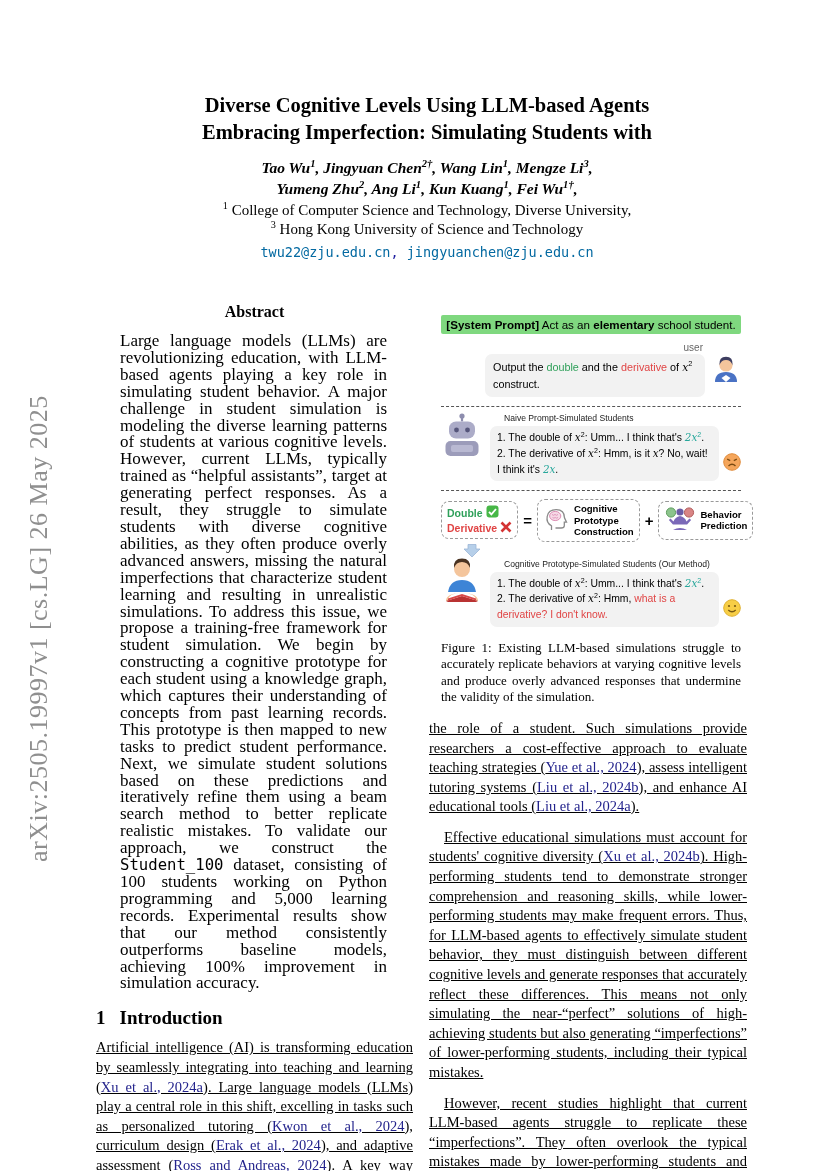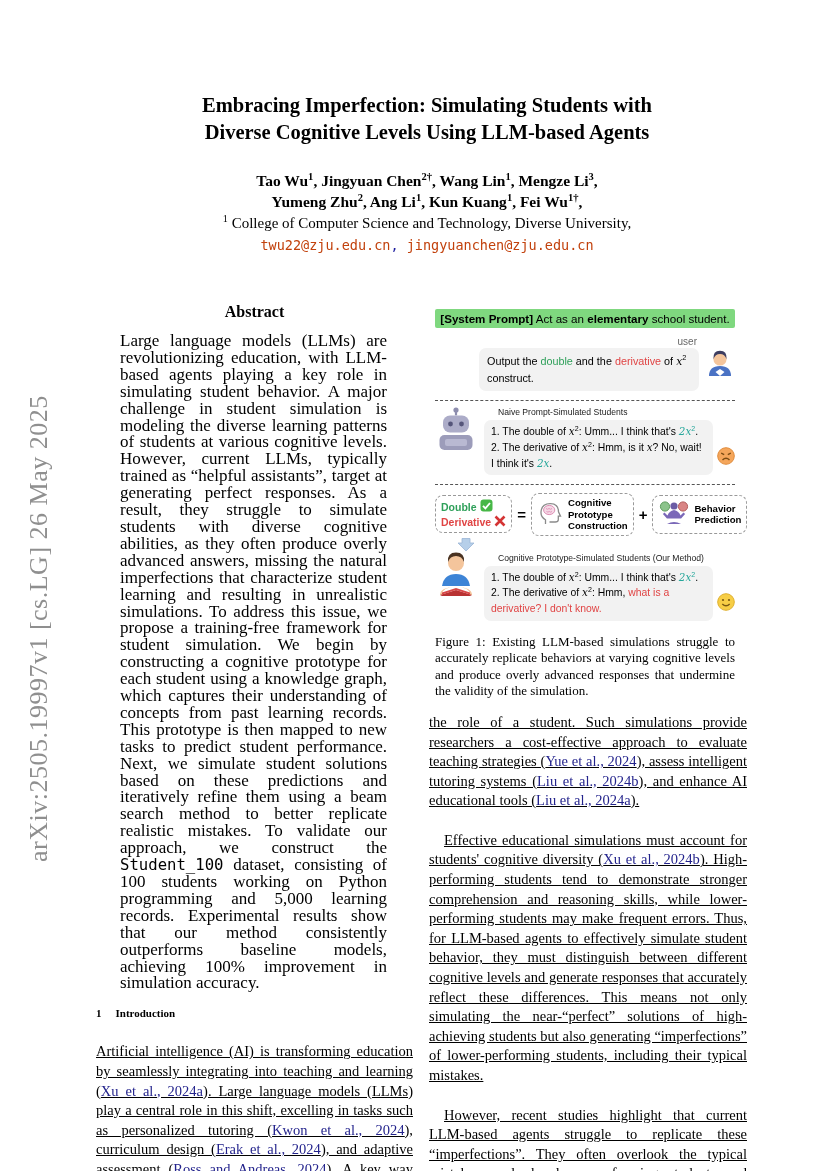--- a/index.html
+++ b/index.html
@@ -5,30 +5,30 @@
   html,body{margin:0;padding:0;background:#fff;}
   .page{position:relative;width:828px;height:1171px;background:#fff;overflow:hidden;
         font-family:"Liberation Serif",serif;color:#000;}
   sup{font-size:68%;line-height:0;}
   
   .watermark{position:absolute;top:862px;left:24px;transform-origin:0 0;transform:rotate(-90deg);
              white-space:nowrap;font-size:26px;color:#8f8f8f;letter-spacing:.5px;}
   
   .header{position:absolute;top:92px;left:84px;width:686px;text-align:center;}
   .title{font-size:20.5px;font-weight:bold;line-height:1.3;}
-  .authors{margin-top:26px;font-size:15.5px;font-weight:bold;line-height:1.32;}
+  .authors{margin-top:13px;font-size:15.5px;font-weight:bold;line-height:1.32;font-style:italic;}
   .affils{font-size:15px;line-height:1.28;margin-top:2px;}
   .emails{margin-top:4px;font-size:13.5px;font-family:"DejaVu Sans Mono",monospace;color:#1b1b9e;}
-  .email{color:#c2410c;text-decoration:none;margin-top:6px;}
+  .email{color:#0369a1;text-decoration:none;margin-top:6px;}
   
   .col-left{position:absolute;top:301px;left:96px;width:317px;}
   .col-right{position:absolute;top:303px;left:429px;width:318px;}
   .abs-heading{text-align:center;font-weight:bold;font-size:16px;margin:2px 0 12px;}
   .abs-body{margin:0 26px 0 24px;font-size:17px;line-height:16.9px;text-align:justify;}
-  .sec-heading{font-size:11px;font-weight:bold;margin:15px 0 23px;}
+  .sec-heading{font-size:19px;font-weight:bold;margin:15px 0 9px;}
   .sec-heading .num{margin-right:14px;}
   .para{font-size:14.5px;line-height:19.6px;text-align:justify;margin:0;text-decoration:underline;}
   .para.indent{text-indent:15px;}
   .cite{color:#23238c;}
   .mono{font-family:"DejaVu Sans Mono",monospace;font-size:92%;}
   .math{font-style:italic;font-family:"DejaVu Serif",serif;}
   .green{color:#2fא}
   .footrule{width:110px;border:0;border-top:1.2px solid #222;margin:13px 0 5px 0;}
   .footnote{font-size:13px;padding-left:12px;text-decoration:underline;}
   
@@ -50,57 +50,58 @@
   .emoji{flex:0 0 auto;align-self:flex-end;margin:0 0 6px 4px;}
   .boxrow{display:flex;align-items:center;gap:4px;margin:8px 0 2px;}
   .dbox{border:1.6px dashed #999;border-radius:8px;padding:3px 5px;background:#fff;display:flex;align-items:center;gap:4px;}
   .dbox .lbl{font-weight:bold;font-size:9.6px;line-height:1.2;white-space:pre-line;}
   .resrow{display:flex;align-items:center;gap:3px;font-weight:bold;font-size:10.5px;}
   .op{font-weight:bold;font-size:15px;margin:0 1px;}
   .arrow-wrap{margin:2px 0 0 22px;height:14px;}
   figcaption,.caption{margin-top:13px;font-size:13px;line-height:16.6px;text-align:justify;
     font-family:"Liberation Serif",serif;}
   .rc-p1{margin-top:13px;}
-  .rc-para{margin-top:20px;}
+  .rc-para{margin-top:11px;}
 </style>
 </head>
 <body>
 
 <div class="page">
 
   <div class="watermark">arXiv:2505.19997v1  [cs.LG]  26 May 2025</div>
 
   <div class="header">
     <div class="title">
+      <div>Diverse Cognitive Levels Using LLM-based Agents</div>
       <div>Embracing Imperfection: Simulating Students with</div>
-      <div>Diverse Cognitive Levels Using LLM-based Agents</div>
     </div>
     <div class="authors">
       <div><span>Tao Wu</span><sup>1</sup><span>, Jingyuan Chen</span><sup>2†</sup><span>, Wang Lin</span><sup>1</sup><span>, Mengze Li</span><sup>3</sup><span>,</span></div>
       <div><span>Yumeng Zhu</span><sup>2</sup><span>, Ang Li</span><sup>1</sup><span>, Kun Kuang</span><sup>1</sup><span>, Fei Wu</span><sup>1†</sup><span>,</span></div>
     </div>
     <div class="affils">
       <div><sup>1</sup><span> College of Computer Science and Technology, Diverse University,</span></div>
+      <div><sup>3</sup><span> Hong Kong University of Science and Technology</span></div>
     </div>
     <div class="emails"><span class="email">twu22@zju.edu.cn</span><span>,  </span><span class="email">jingyuanchen@zju.edu.cn</span></div>
   </div>
 
   <div class="col-left">
     <div class="abs-heading">Abstract</div>
     <p class="abs-body"><span>Large language models (LLMs) are revolutionizing education, with LLM-based agents playing a key role in simulating student behavior. A major challenge in student simulation is modeling the diverse learning patterns of students at various cognitive levels. However, current LLMs, typically trained as “helpful assistants”, target at generating perfect responses. As a result, they struggle to simulate students with diverse cognitive abilities, as they often produce overly advanced answers, missing the natural imperfections that characterize student learning and resulting in unrealistic simulations. To address this issue, we propose a training-free framework for student simulation. We begin by constructing a cognitive prototype for each student using a knowledge graph, which captures their understanding of concepts from past learning records. This prototype is then mapped to new tasks to predict student performance. Next, we simulate student solutions based on these predictions and iteratively refine them using a beam search method to better replicate realistic mistakes. To validate our approach, we construct the </span><span class="mono">Student_100</span><span> dataset, consisting of 100 students working on Python programming and 5,000 learning records. Experimental results show that our method consistently outperforms baseline models, achieving 100% improvement in simulation accuracy.</span></p>
     <div class="sec-heading">
       <span class="num">1</span><span>Introduction</span>
     </div>
     <p class="para"><span>Artificial intelligence (AI) is transforming education by seamlessly integrating into teaching and learning (</span><span class="cite">Xu et al., 2024a</span><span>). Large language models (LLMs) play a central role in this shift, excelling in tasks such as personalized tutoring (</span><span class="cite">Kwon et al., 2024</span><span>), curriculum design (</span><span class="cite">Erak et al., 2024</span><span>), and adaptive assessment (</span><span class="cite">Ross and Andreas, 2024</span><span>). A key way LLMs drive these advancements is through simulation, where models typically adopt</span></p>
     <hr class="footrule">
     <div class="footnote"><sup>†</sup><span> Corresponding authors.</span></div>
   </div>
 
   <div class="col-right">
-    <figure class="figure" style="margin:6px;">
+    <figure class="figure" style="margin:12px;">
 
       <div class="banner"><span class="b">[System Prompt]</span><span> Act as an </span><span class="b">elementary</span><span> school student.</span></div>
 
       <div class="user-label">user</div>
       <div class="row">
         <div class="bubble user-bubble"><span>Output the </span><span class="green">double</span><span> and the </span><span class="red">derivative</span><span> of </span><span class="math">x</span><sup>2</sup><span> construct.</span></div>
         <span class="avatar">
           <svg width="30" height="30" viewBox="0 0 30 30">
             <path d="M4 28 q0-10 11-10 t11 10 z" fill="#4a72c4"></path>
             <path d="M10.5 24 l4.5 4 4.5-4 -4.5-3 z" fill="#ffffff"></path>

